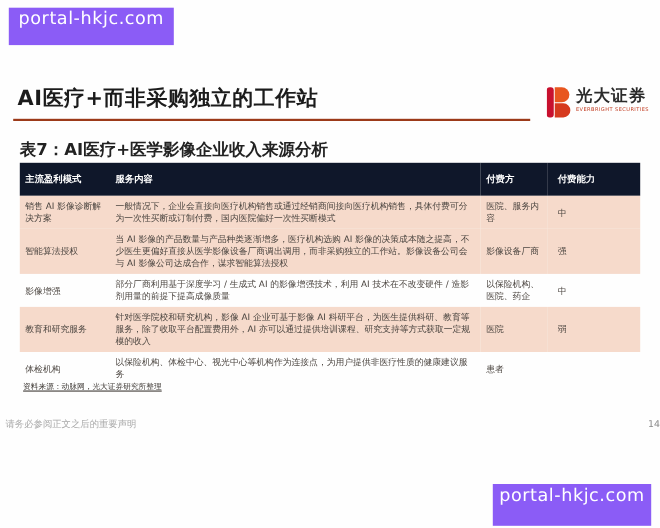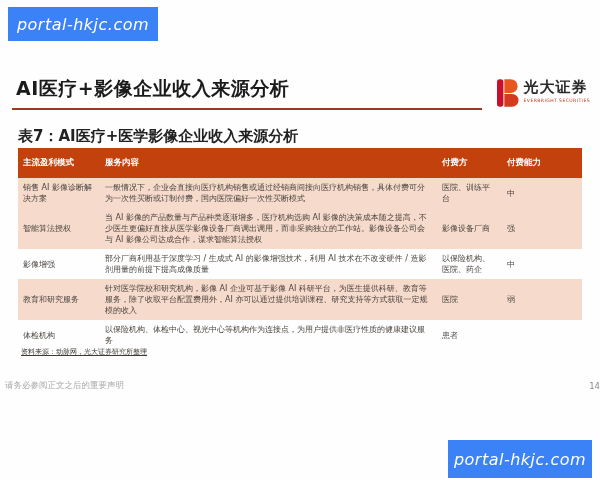--- a/index.html
+++ b/index.html
@@ -5,28 +5,26 @@
   * { margin: 0; padding: 0; box-sizing: border-box; }
   html, body { width: 600px; height: 480px; }
   body {
     position: relative;
     background: #fefefe;
     font-family: "DejaVu Sans", "Liberation Sans", sans-serif;
     overflow: hidden;
   }
   .watermark {
     position: absolute;
-    background: #3b82f6;
+    background: #8b5cf6;
     color: #ffffff;
     font-size: 16px;
     letter-spacing: 0.5px;
     display: flex;
-    align-items: center;
     justify-content: center;
-    font-style: italic;
   }
   .watermark.top { left: 8px; top: 7px; width: 150px; height: 34px; }
   .watermark.bottom { left: 448px; top: 440px; width: 144px; height: 38px; }
 
   .page-title {
     position: absolute;
     left: 16px; top: 76px;
     font-size: 19px;
     font-weight: bold;
     color: #1b1b1b;
@@ -69,21 +67,21 @@
   }
 
   .report-table {
     position: absolute;
     left: 18px; top: 148px;
     width: 564px;
     border-collapse: collapse;
     table-layout: fixed;
   }
   .report-table th {
-    background: #c2410c;
+    background: #0f172a;
     color: #ffffff;
     font-size: 8.5px;
     font-weight: bold;
     text-align: left;
     padding: 9px 4px 9px 5px;
   }
   .report-table td {
     font-size: 8px;
     line-height: 11px;
     color: #4c4641;
@@ -119,21 +117,21 @@
     color: #8a8a8a;
   }
 </style>
 </head>
 <body>
 
 <div class="watermark top">
   <span>portal-hkjc.com</span>
 </div>
 
-<h1 class="page-title">AI医疗+影像企业收入来源分析</h1>
+<h1 class="page-title">AI医疗+而非采购独立的工作站</h1>
 <div class="title-underline"></div>
 
 <div class="logo">
   <span>
     <svg class="logo-mark" viewBox="0 0 24 32" xmlns="http://www.w3.org/2000/svg">
       <rect x="0" y="1" width="7" height="30" rx="3" fill="#c8102e"></rect>
       <path d="M8 1 h7 a7.5 7.5 0 0 1 0 15 h-7 z" fill="#e8561f"></path>
       <path d="M8 17 h8.5 a7 7 0 0 1 0 14 h-8.5 z" fill="#d63a1e"></path>
     </svg>
   </span>
@@ -157,21 +155,21 @@
       <th>主流盈利模式</th>
       <th>服务内容</th>
       <th>付费方</th>
       <th class="ability">付费能力</th>
     </tr>
   </thead>
   <tbody>
     <tr class="alt">
       <td>销售 AI 影像诊断解决方案</td>
       <td>一般情况下，企业会直接向医疗机构销售或通过经销商间接向医疗机构销售，具体付费可分为一次性买断或订制付费，国内医院偏好一次性买断模式</td>
-      <td>医院、训练平台</td>
+      <td>医院、服务内容</td>
       <td class="ability">中</td>
     </tr>
     <tr class="alt">
       <td>智能算法授权</td>
       <td>当 AI 影像的产品数量与产品种类逐渐增多，医疗机构选购 AI 影像的决策成本随之提高，不少医生更偏好直接从医学影像设备厂商调出调用，而非采购独立的工作站。影像设备公司会与 AI 影像公司达成合作，谋求智能算法授权</td>
       <td>影像设备厂商</td>
       <td class="ability">强</td>
     </tr>
     <tr>
       <td>影像增强</td>

